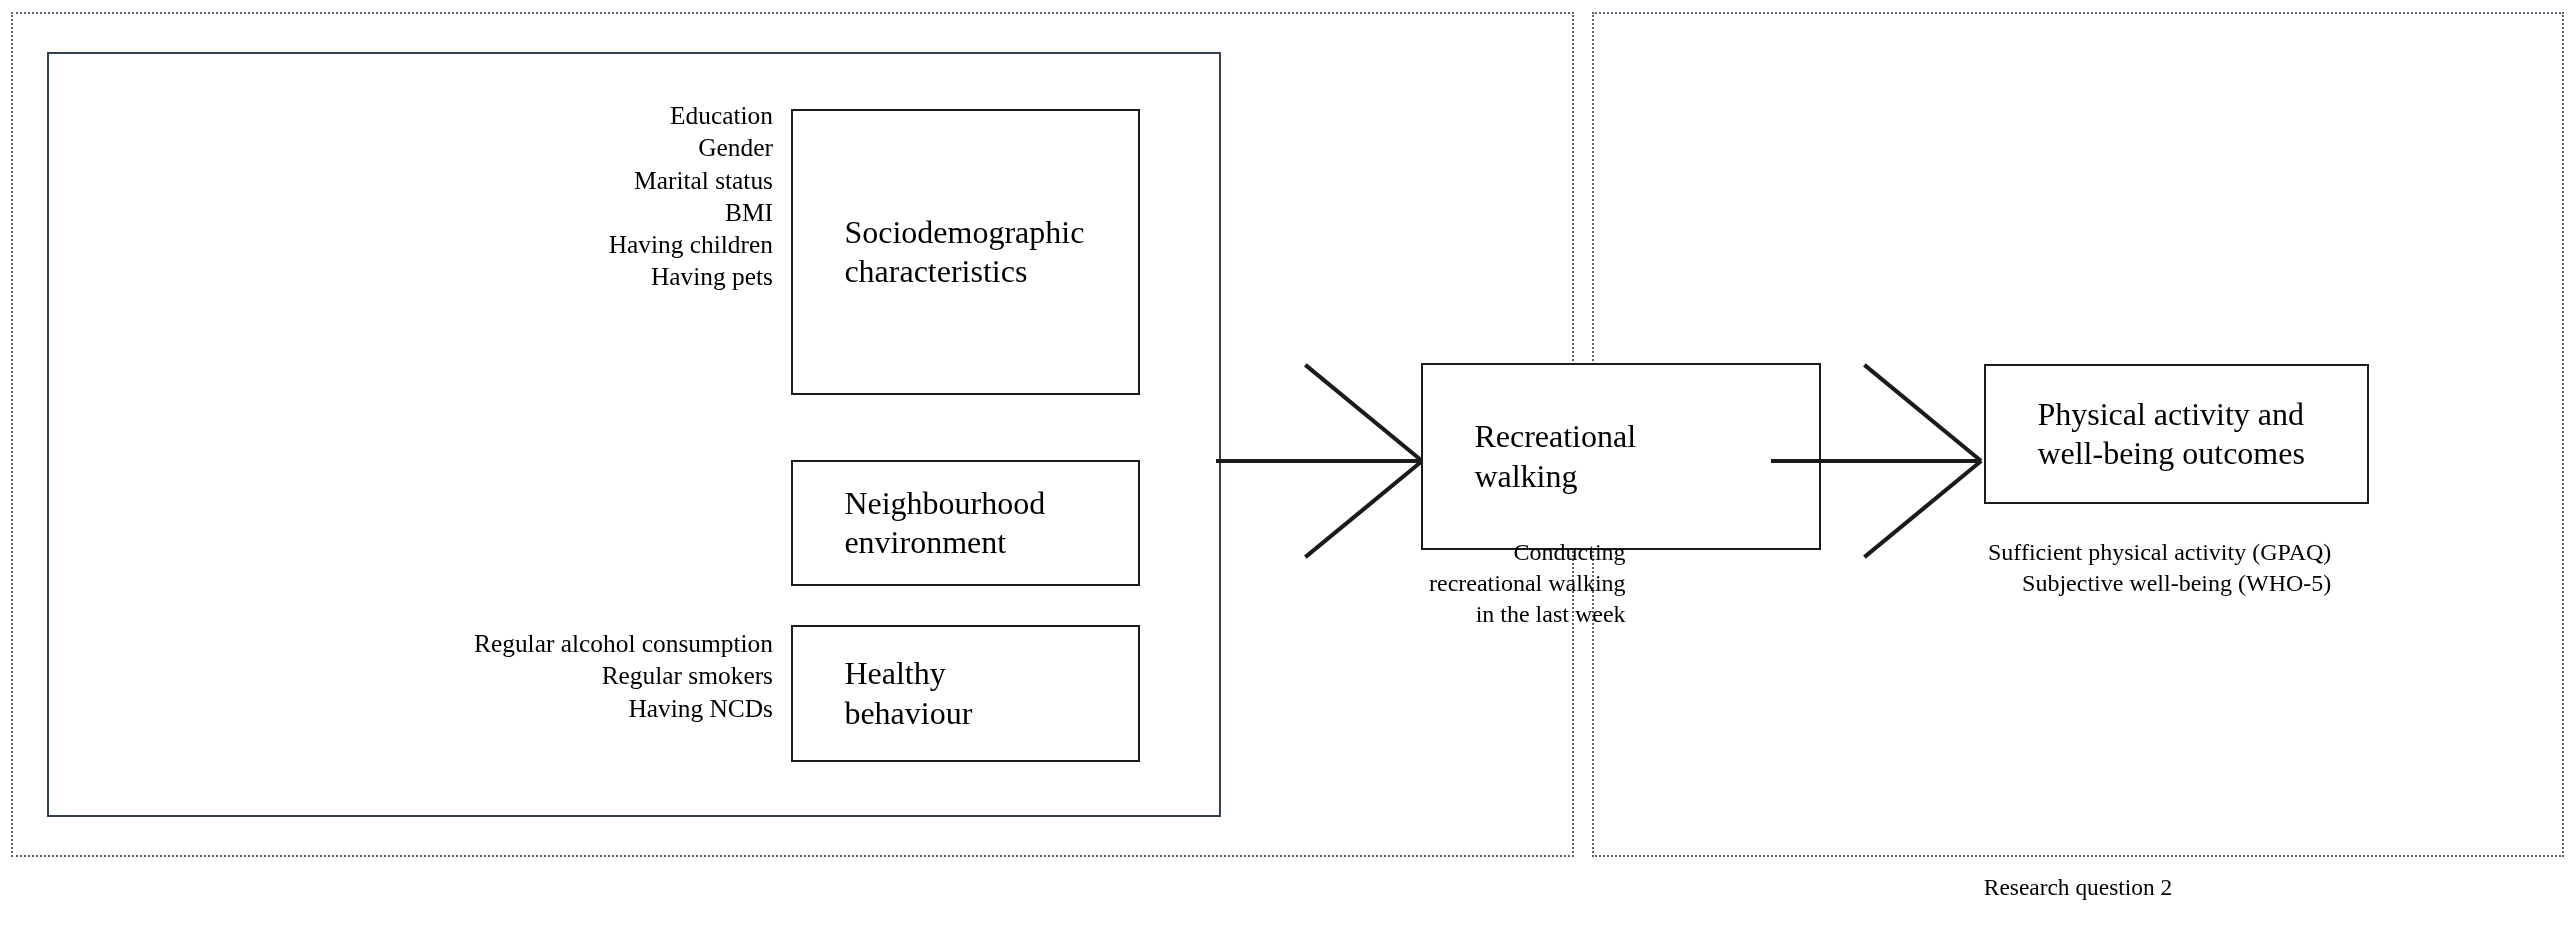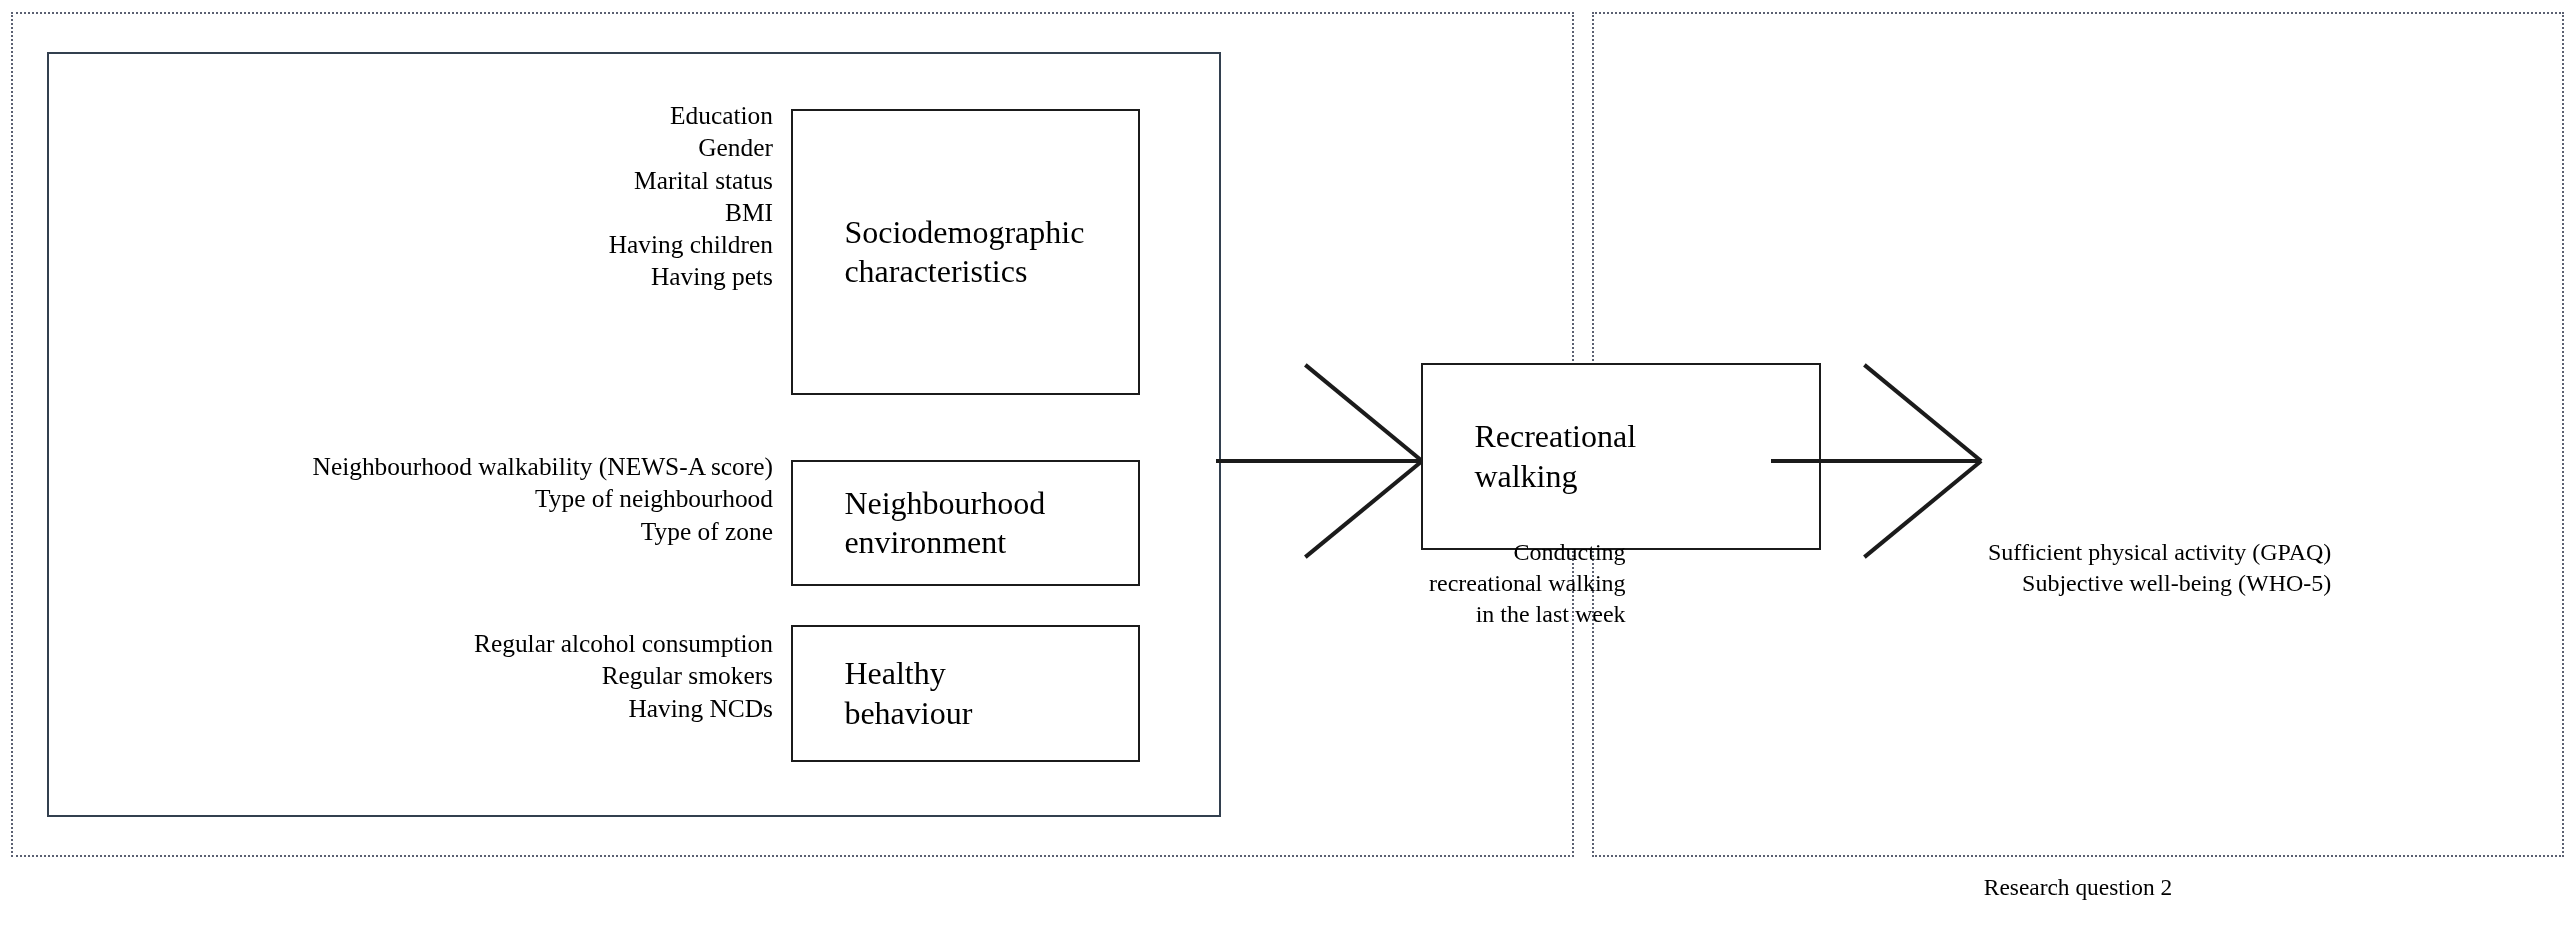--- a/index.html
+++ b/index.html
@@ -135,25 +135,20 @@
     <span class="var-item">Having pets</span>
   </div>
 
   <div id="box-sociodemographic" class="concept-box">
     <div class="box-label">
       <span>Sociodemographic</span><br>
       <span>characteristics</span>
     </div>
   </div>
 
-  <div id="list-neighbourhood" class="var-list">
-    <span class="var-item">Neighbourhood walkability (NEWS-A score)</span>
-    <span class="var-item">Type of neighbourhood</span>
-    <span class="var-item">Type of zone</span>
-  </div>
 
   <div id="box-neighbourhood" class="concept-box">
     <div class="box-label">
       <span>Neighbourhood</span><br>
       <span>environment</span>
     </div>
   </div>
 
   <div id="list-healthy" class="var-list">
     <span class="var-item">Regular alcohol consumption</span>
@@ -186,20 +181,26 @@
     <span class="note-line">recreational walking</span>
     <span class="note-line">in the last week</span>
   </div>
 
   <svg id="arrow-walking-to-right" class="connector" viewBox="0 0 316 340" width="217" height="234">
     <line x1="0" y1="170" x2="306" y2="170" stroke="#1b1b1b" stroke-width="6"></line>
     <line x1="136" y1="30" x2="306" y2="170" stroke="#1b1b1b" stroke-width="6"></line>
     <line x1="136" y1="310" x2="306" y2="170" stroke="#1b1b1b" stroke-width="6"></line>
   </svg>
 
+  <div id="box-outcomes" class="concept-box">
+    <div class="box-label">
+      <span>Physical activity and</span><br>
+      <span>well-being outcomes</span>
+    </div>
+  </div>
 
   <div id="note-outcomes" class="sub-note">
     <span class="note-line">Sufficient physical activity (GPAQ)</span>
     <span class="note-line">Subjective well-being (WHO-5)</span>
   </div>
 
   <div id="rq-caption-2" class="rq-caption">Research question 2</div>
 
 </div>
 

